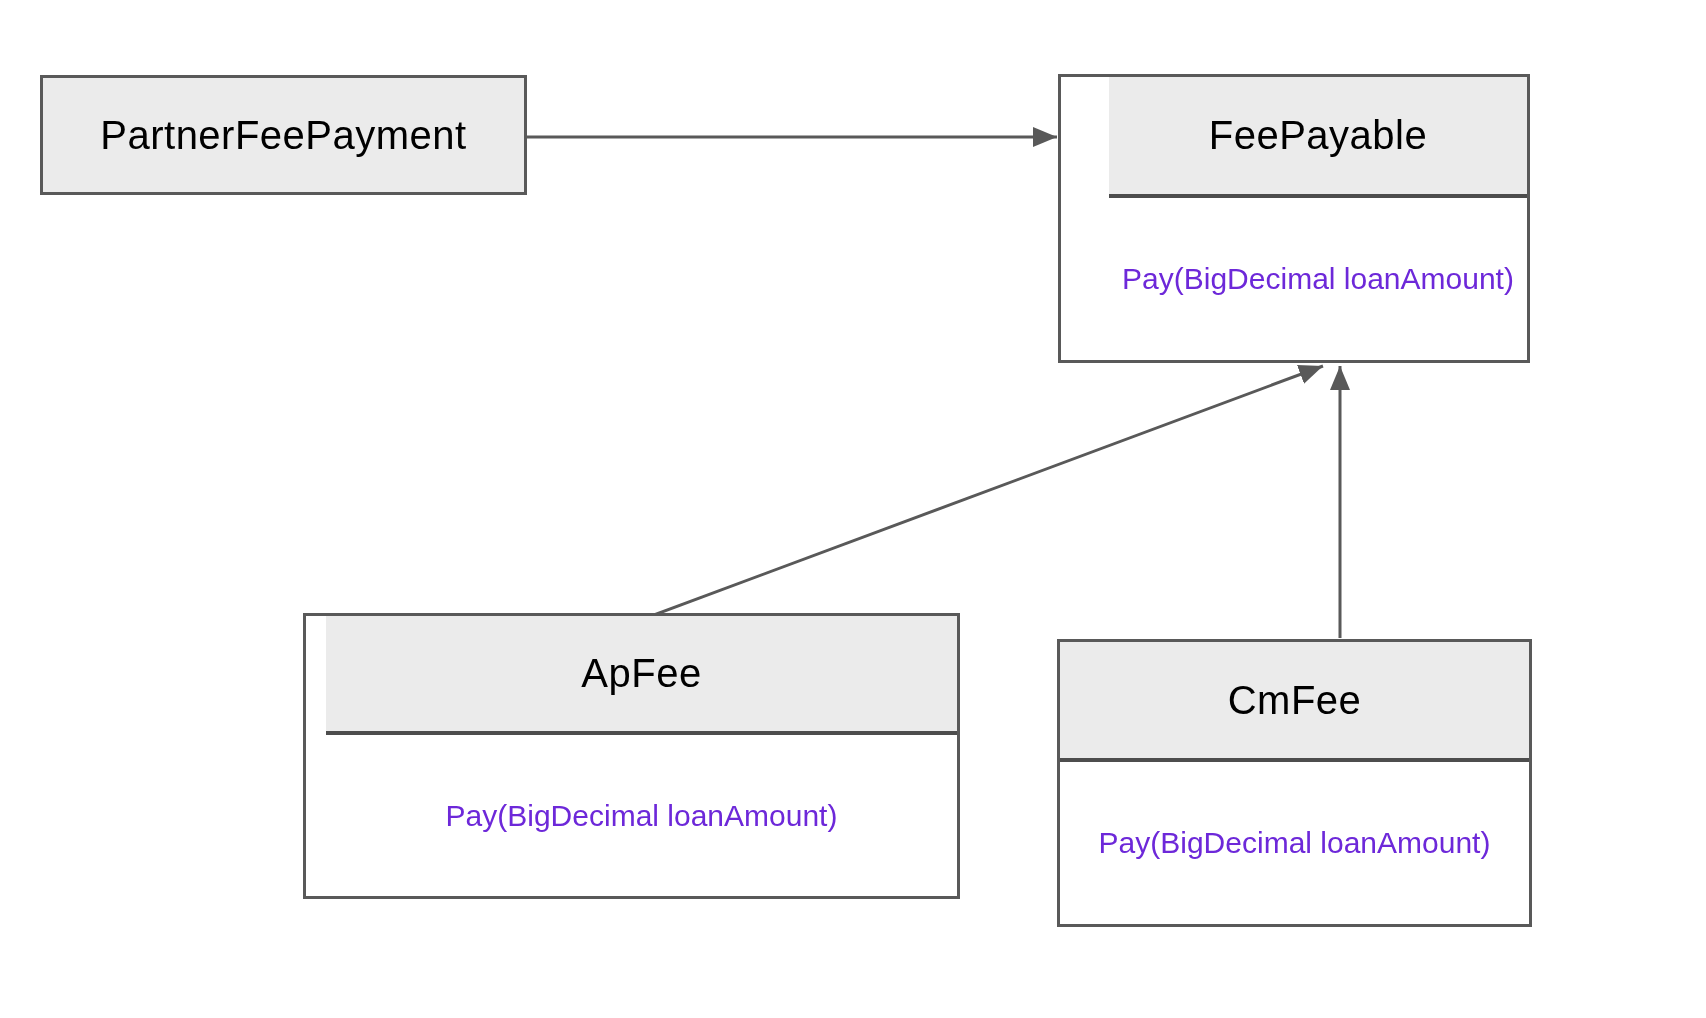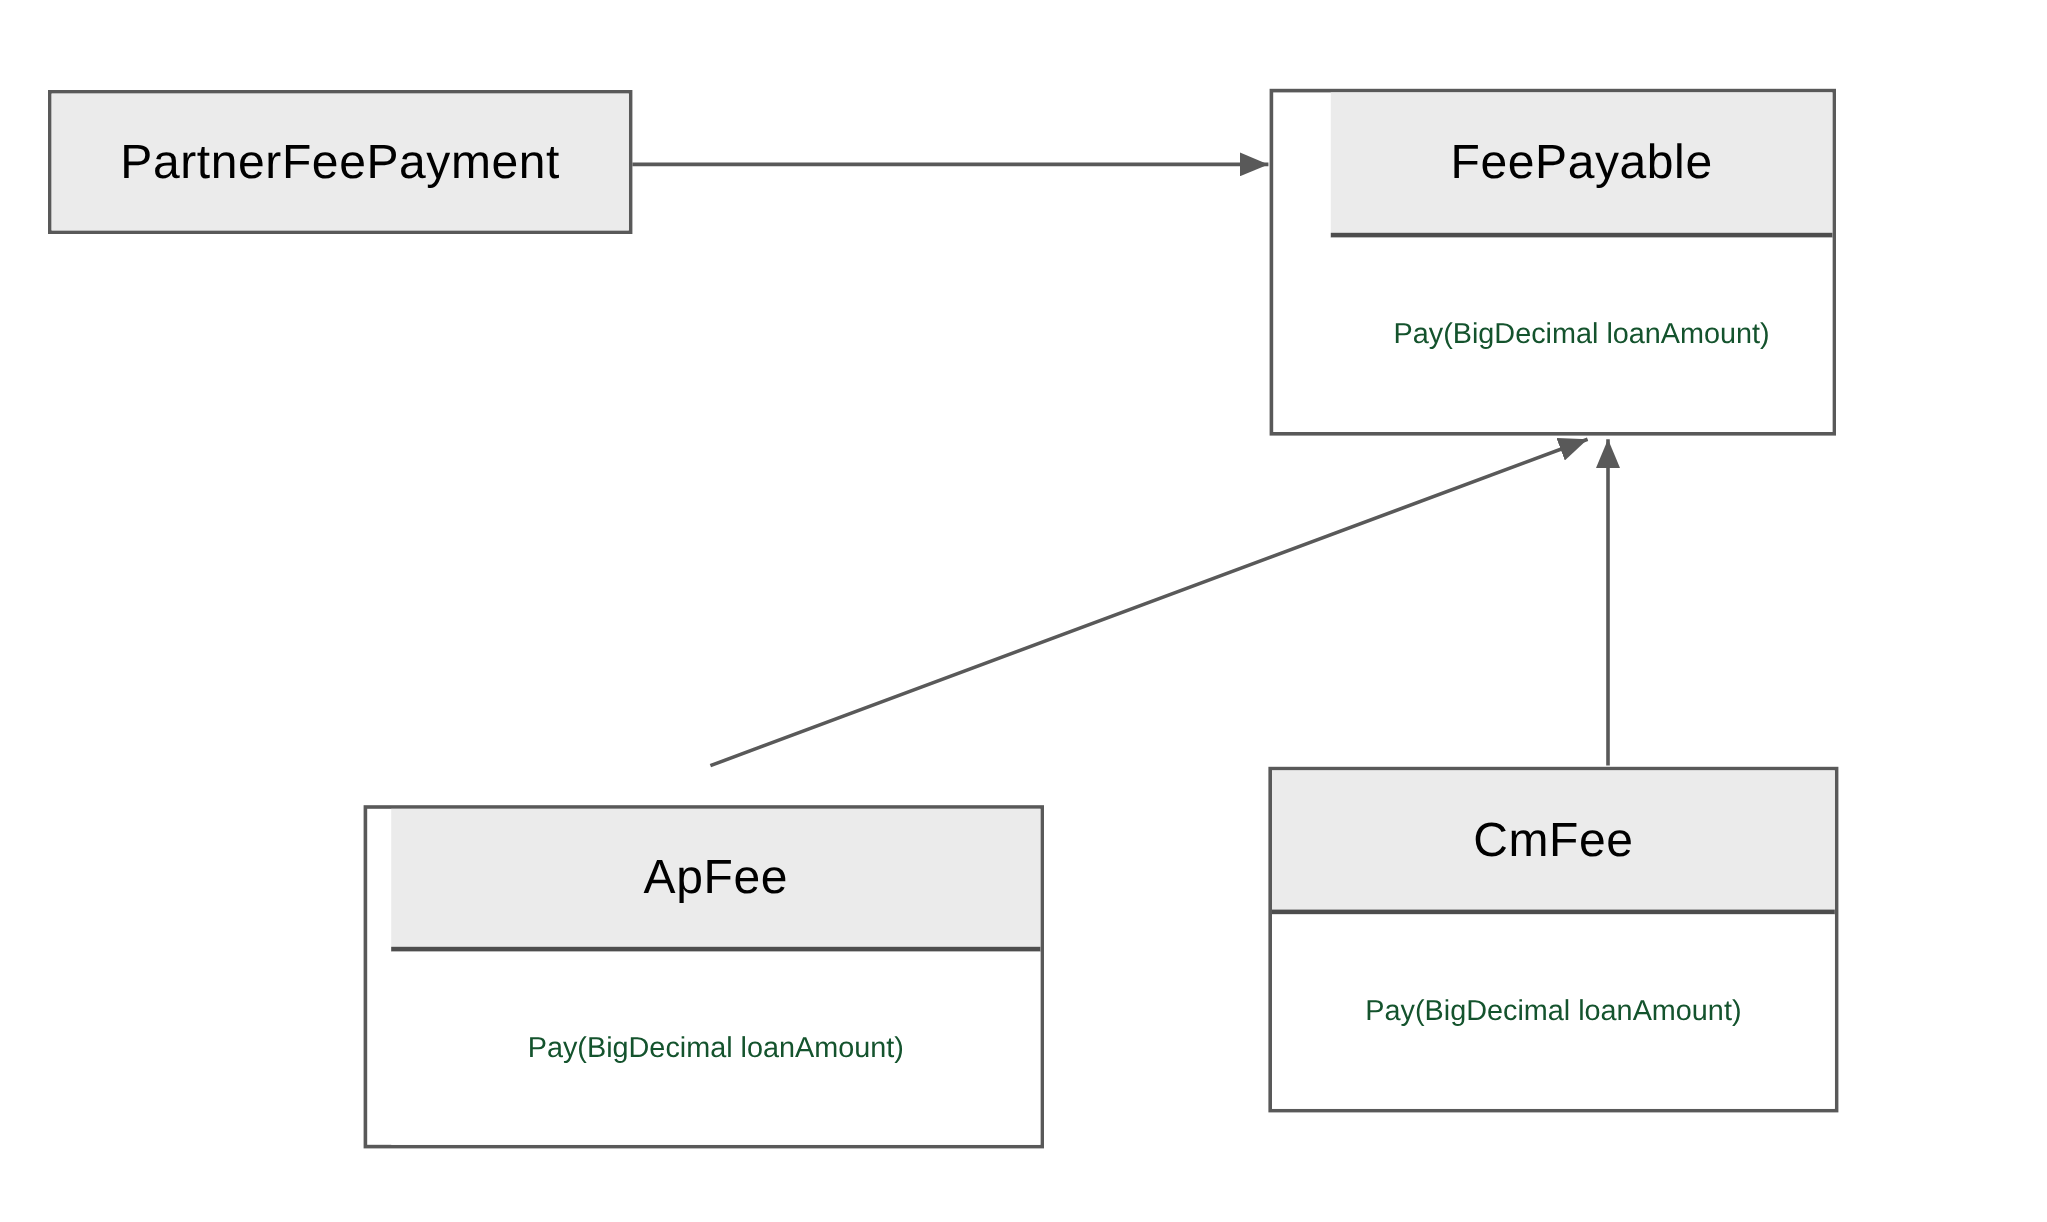--- a/index.html
+++ b/index.html
@@ -49,22 +49,22 @@
     flex: 1 1 auto;
   }
   .node .body {
     flex: 1 1 auto;
     display: flex;
     align-items: center;
     justify-content: center;
     background: #ffffff;
   }
   .node .method {
-    font-size: 24px;
-    color: #14532d;
+    font-size: 30px;
+    color: #6d28d9;
     white-space: nowrap;
   }
 </style>
 </head>
 <body>
 
 <div class="canvas">
 
   <svg class="edges" viewBox="0 0 1706 1018" xmlns="http://www.w3.org/2000/svg">
     <defs>
@@ -81,21 +81,21 @@
     <div class="title">PartnerFeePayment</div>
   </div>
 
   <div class="node" style="left:1058px; top:74px; width:472px; height:289px;padding-left:48px;">
     <div class="title with-body" style="height:121px;">FeePayable</div>
     <div class="body">
       <div class="method">Pay(BigDecimal loanAmount)</div>
     </div>
   </div>
 
-  <div class="node" style="left:303px; top:671px; width:567px; height:286px;padding-left:20px;">
+  <div class="node" style="left:303px; top:613px; width:657px; height:286px;padding-left:20px;">
     <div class="title with-body" style="height:119px;">ApFee</div>
     <div class="body">
       <div class="method">Pay(BigDecimal loanAmount)</div>
     </div>
   </div>
 
   <div class="node" style="left:1057px; top:639px; width:475px; height:288px;">
     <div class="title with-body" style="height:120px;">CmFee</div>
     <div class="body">
       <div class="method">Pay(BigDecimal loanAmount)</div>

